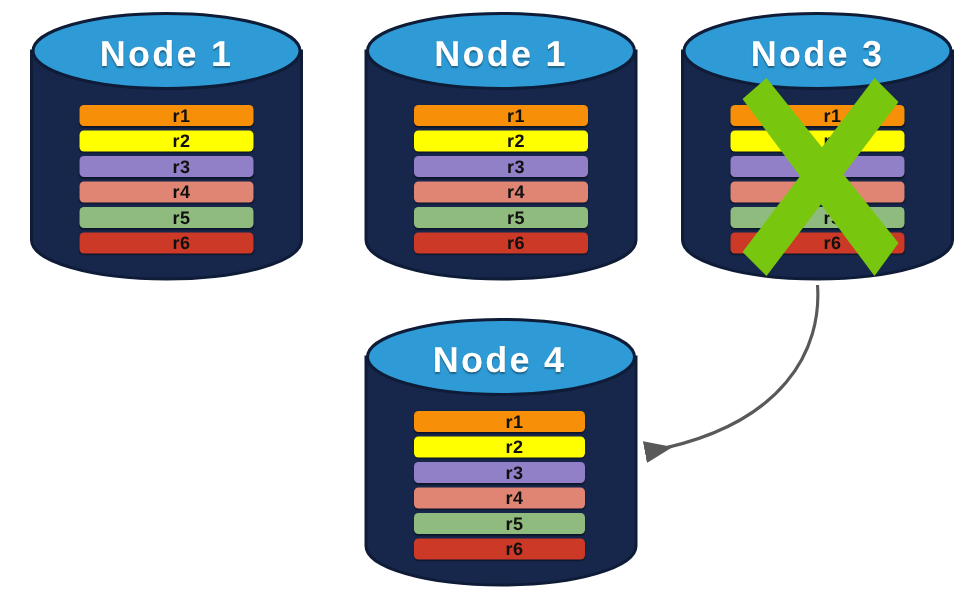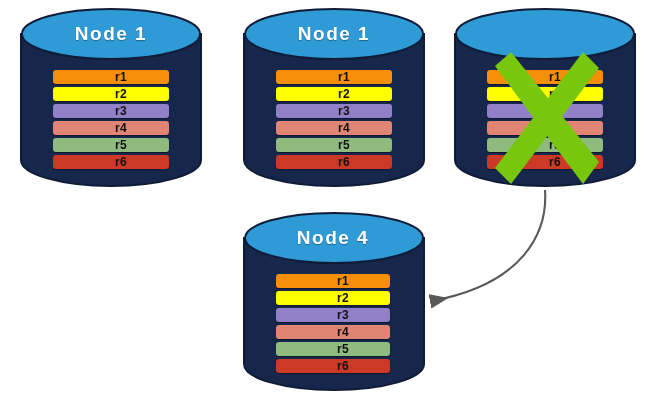--- a/index.html
+++ b/index.html
@@ -24,21 +24,21 @@
     top: 0;
     overflow: visible;
   }
   .node-title {
     position: absolute;
     left: 0;
     width: 100%;
     text-align: center;
     color: #ffffff;
     font-weight: bold;
-    font-size: 19px;
+    font-size: 24px;
     letter-spacing: 1.5px;
     text-shadow: 0 1px 1px rgba(0,0,0,0.35);
     white-space: nowrap;
     pointer-events: none;
   }
   .rows {
     position: absolute;
     left: 0;
     width: 100%;
   }
@@ -133,20 +133,21 @@
           <div class="row-bar" style="background: rgb(204, 58, 39);">
             <span class="row-label">r6</span>
           </div>
         </div>
       </div>
       <div class="node" style="left: 455px; top: 8px; width: 180px; height: 178px;">
         <svg class="node-svg" width="180" height="178" viewBox="0 0 180 178">
           <path d="M 0 26 L 0 152 A 90 26 0 0 0 180 152 L 180 26 Z" fill="#17274C" stroke="#0F1C38" stroke-width="2"></path>
           <ellipse cx="90" cy="26" rx="89" ry="25" fill="#2E9BD6" stroke="#0F1C38" stroke-width="2"></ellipse>
         </svg>
+        <div class="node-title" style="top: 15px;">Node 3</div>
         <div class="rows" style="top: 62px; padding-left: 32px; padding-right: 32px; box-sizing: border-box;">
           <div class="row-bar" style="background: rgb(247, 144, 8);">
             <span class="row-label">r1</span>
           </div>
           <div class="row-bar" style="background: rgb(255, 255, 0);">
             <span class="row-label">r2</span>
           </div>
           <div class="row-bar" style="background: rgb(145, 128, 200);">
             <span class="row-label">r3</span>
           </div>

